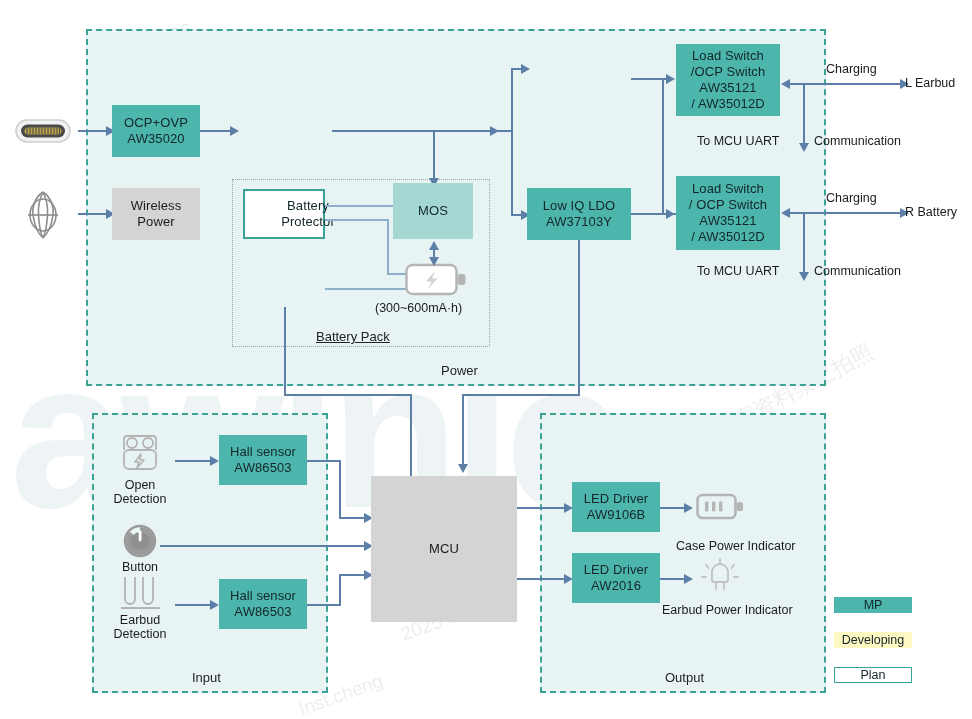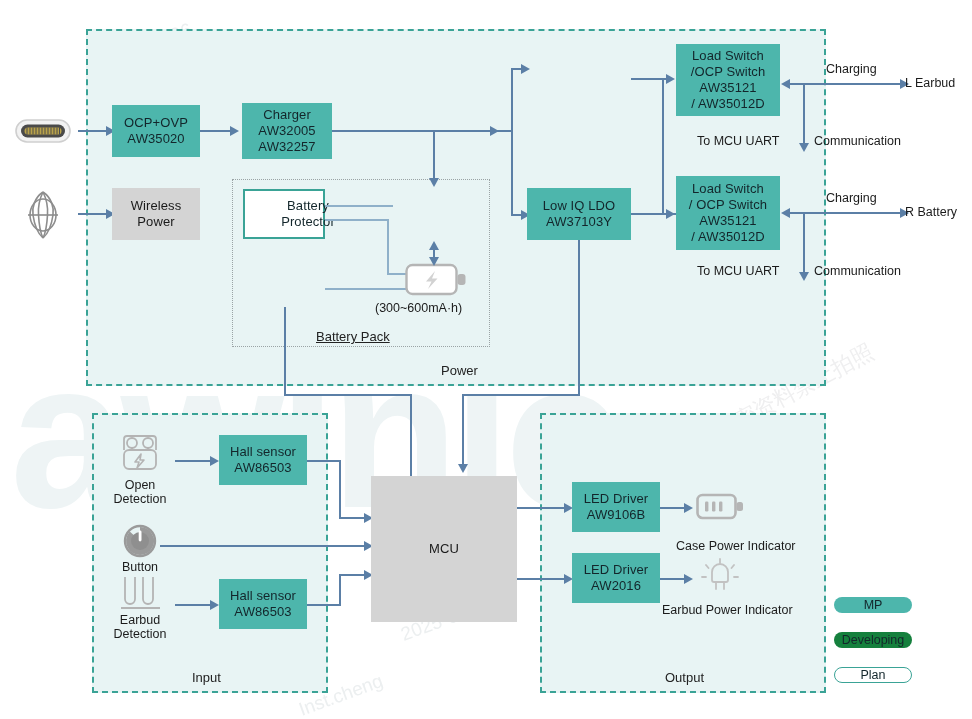--- a/index.html
+++ b/index.html
@@ -53,23 +53,23 @@
   .ftx{position:absolute;font-size:12.5px;color:#1b1b1b;white-space:nowrap;}
 
   
   .icon{position:absolute;}
   .iconlabel{position:absolute;text-align:center;font-size:12.5px;
              color:#1b1b1b;line-height:1.15;}
 
   
   .lg{position:absolute;width:78px;height:16px;display:flex;
       align-items:center;justify-content:center;font-size:12.5px;
-      box-sizing:border-box;border-radius:8px;}
+      box-sizing:border-box;}
   .lg.mp{background:#4db6ac;color:#13262b;}
-  .lg.dev{background:#15803d;color:#13262b;}
+  .lg.dev{background:#fef9c3;color:#13262b;}
   .lg.plan{background:#fff;border:1.5px solid #3aa396;color:#13262b;}
 </style>
 </head>
 <body>
 
 <div id="stage">
 
   <div class="wm wm-big">awinic</div>
   <div class="wm wm-txt" style="left:96px;top:52px;">2025-02-06</div>
   <div class="wm wm-txt" style="left:196px;top:150px;">2025-02-06</div>
@@ -126,25 +126,20 @@
   <div class="ar ar-r" style="left:106px;top:209px;"></div>
 
   <div class="blk mp" style="left:112px;top:105px;width:88px;height:52px;">
     <span class="l1">OCP+OVP</span>
     <span class="l2">AW35020</span>
   </div>
 
   <div class="h" style="left:200px;top:130px;width:32px;"></div>
   <div class="ar ar-r" style="left:230px;top:126px;"></div>
 
-  <div class="blk mp" style="left:242px;top:103px;width:90px;height:56px;">
-    <span>Charger</span>
-    <span>AW32005</span>
-    <span>AW32257</span>
-  </div>
 
   <div class="blk grey" style="left:112px;top:188px;width:88px;height:52px;">
     <span>Wireless</span>
     <span>Power</span>
   </div>
 
   <div class="h" style="left:332px;top:130px;width:180px;"></div>
   <div class="ar ar-r" style="left:490px;top:126px;"></div>
 
   <div class="v" style="left:433px;top:130px;height:53px;"></div>
@@ -155,20 +150,23 @@
   <div class="ar ar-r" style="left:521px;top:64px;"></div>
   <div class="h" style="left:511px;top:214px;width:16px;"></div>
   <div class="ar ar-r" style="left:521px;top:210px;"></div>
 
   <div class="blk plan" style="left:243px;top:189px;width:82px;height:50px;">
     <span>Battery</span>
     <span>Protector</span>
   </div>
 
 
+  <div class="blk dev" style="left:393px;top:183px;width:80px;height:56px;">
+    <span>MOS</span>
+  </div>
 
   <div class="h thin" style="left:325px;top:205px;width:68px;"></div>
 
   <div class="h thin" style="left:325px;top:219px;width:64px;"></div>
   <div class="v thin" style="left:387px;top:219px;height:55px;"></div>
   <div class="h thin" style="left:387px;top:273px;width:26px;"></div>
 
   <div class="h thin" style="left:325px;top:288px;width:88px;"></div>
 
   <div class="icon" style="left:405px;top:262px;">

